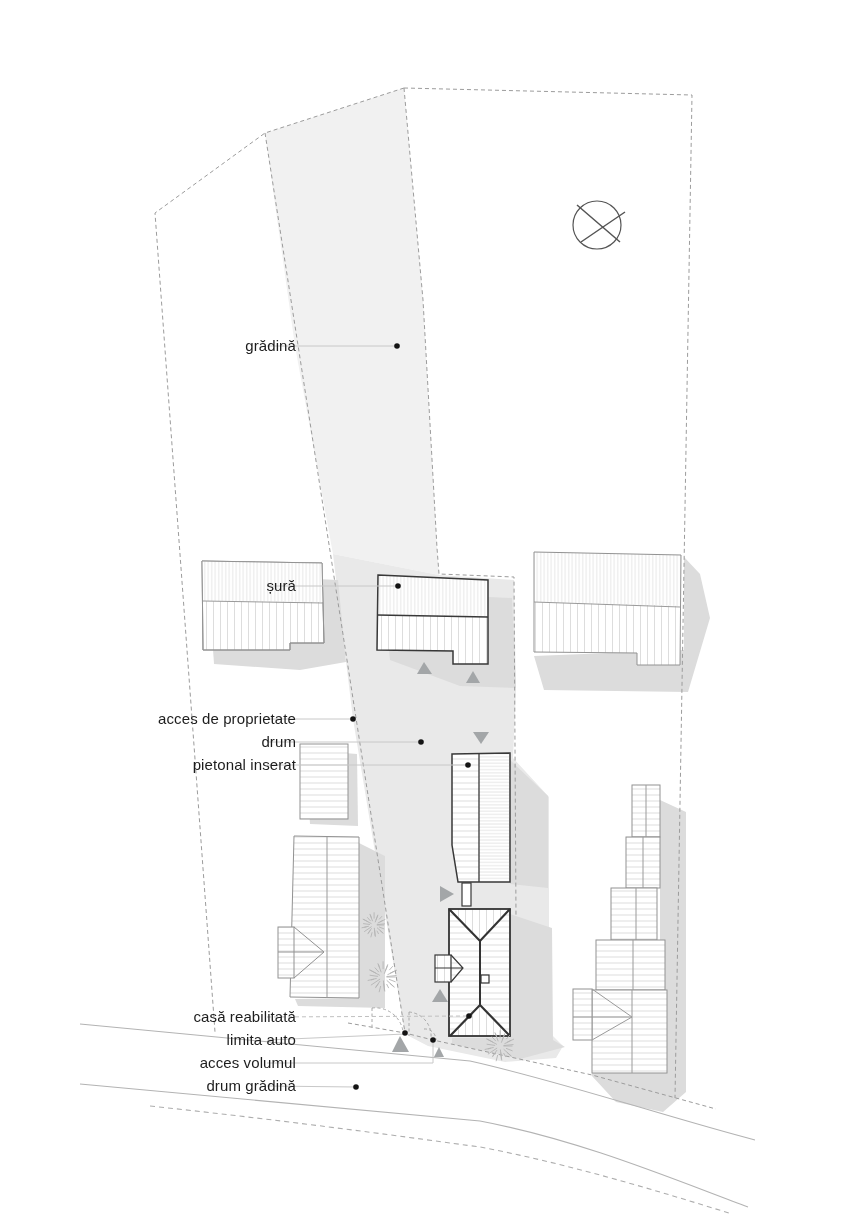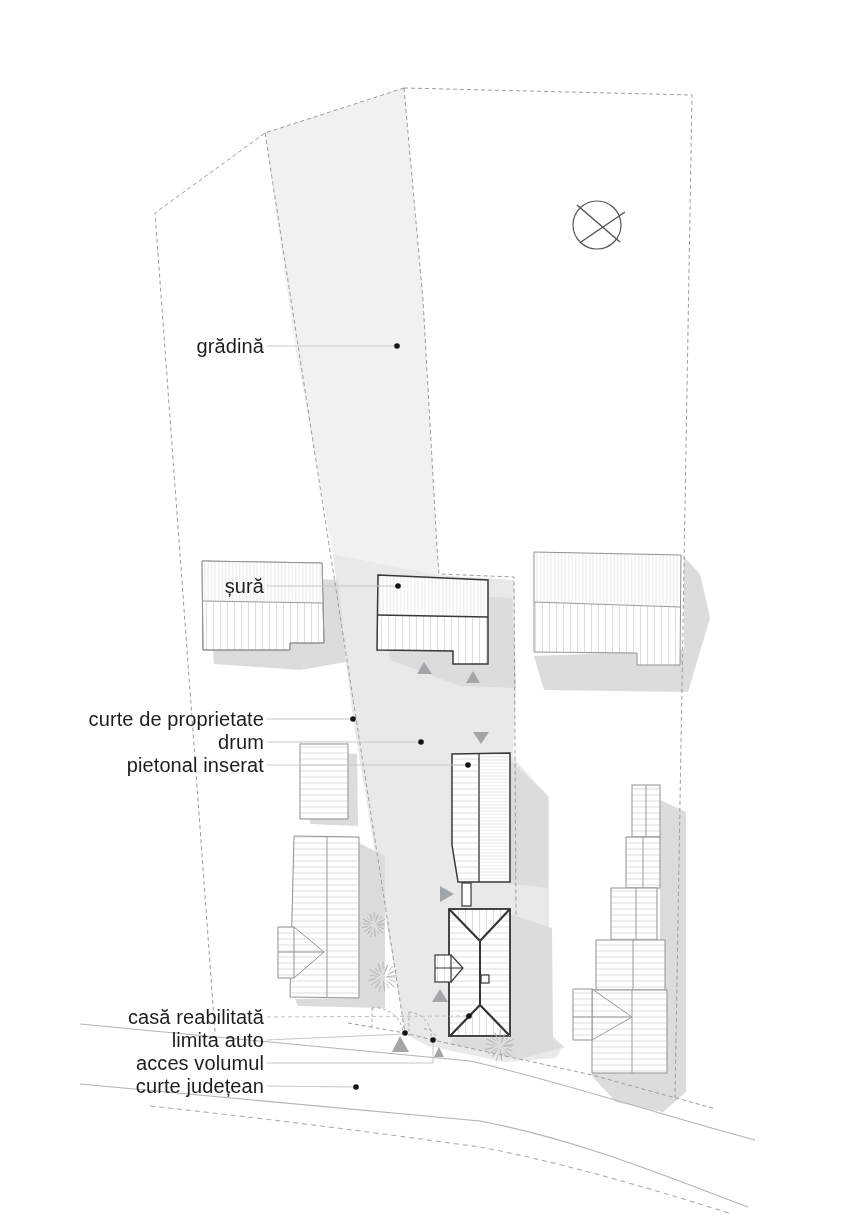--- a/index.html
+++ b/index.html
@@ -1,19 +1,19 @@
 <!DOCTYPE html>
 <html><head>
 <meta charset="utf-8">
 <style>
   html,body{margin:0;padding:0;background:#fff;}
   .stage{position:relative;width:868px;height:1228px;background:#fff;overflow:hidden;
          font-family:"Liberation Sans",sans-serif;}
   .stage svg{position:absolute;left:0;top:0;display:block;}
-  .lbl{position:absolute;right:604px;height:22px;line-height:22px;font-size:20px;
+  .lbl{position:absolute;right:572px;height:22px;line-height:22px;font-size:15px;
        color:#1d1d1d;white-space:nowrap;letter-spacing:0.1px;}
 </style>
 </head>
 <body>
 
 <div class="stage">
 
 <svg width="868" height="1228" viewBox="0 0 868 1228">
   <defs>
     <pattern id="pv" width="7" height="7" patternUnits="userSpaceOnUse">
@@ -187,34 +187,34 @@
   </g>
 </svg>
 
 <div class="lbl" style="top:335px">
   <span>grădină</span>
 </div>
 <div class="lbl" style="top:575px">
   <span>șură</span>
 </div>
 <div class="lbl" style="top:708px">
-  <span>curte de proprietate</span>
+  <span>acces de proprietate</span>
 </div>
 <div class="lbl" style="top:731px">
   <span>drum</span>
 </div>
 <div class="lbl" style="top:754px">
   <span>pietonal inserat</span>
 </div>
 <div class="lbl" style="top:1006px">
   <span>casă reabilitată</span>
 </div>
 <div class="lbl" style="top:1029px">
   <span>limita auto</span>
 </div>
 <div class="lbl" style="top:1052px">
   <span>acces volumul</span>
 </div>
 <div class="lbl" style="top:1075px">
-  <span>curte județean</span>
+  <span>drum grădină</span>
 </div>
 
 </div>
 
 </body></html>

